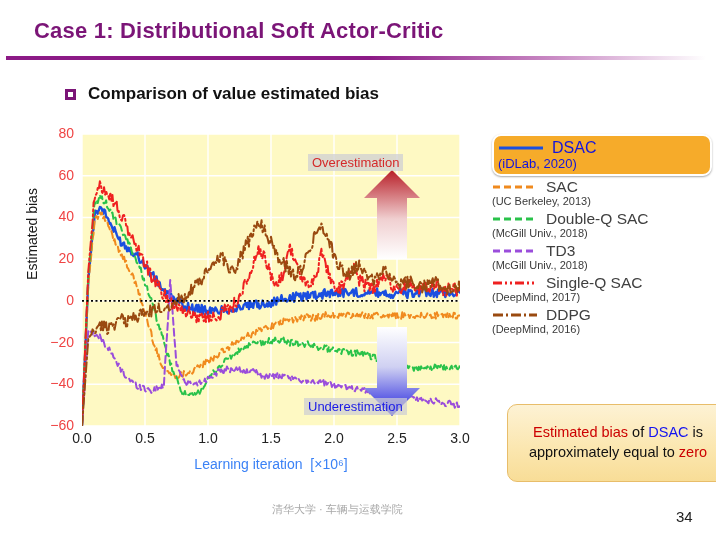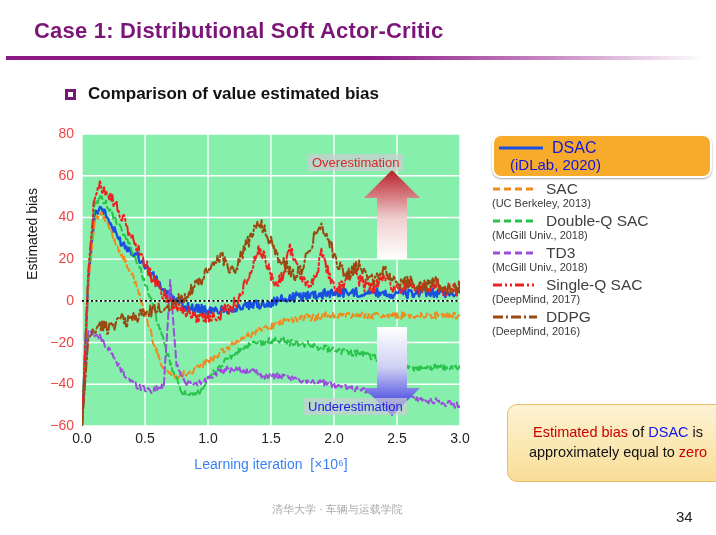--- a/index.html
+++ b/index.html
@@ -26,21 +26,21 @@
   .bullet-sq{
     width:11px;height:11px;border:3px solid #7b1577;background:#ffffff;
     box-sizing:border-box;
   }
   .bullet-text{font-size:17px;font-weight:bold;color:#111111;}
 
   
   .chart-wrap{position:absolute;left:0px;top:118px;width:470px;height:370px;}
   .plot{
     position:absolute;left:82px;top:16px;width:378px;height:292px;
-    background:#86efac;overflow:hidden;
+    background:#fef9c3;overflow:hidden;
   }
   .plot svg{position:absolute;left:0;top:0;}
   .ylabel{
     position:absolute;left:-38px;top:108px;width:140px;text-align:center;
     transform:rotate(-90deg);transform-origin:center;
     font-size:14px;color:#1a1a1a;
   }
   .xlabel{
     position:absolute;left:82px;top:338px;width:378px;text-align:center;
     font-size:14px;color:#3b82f6;
@@ -60,21 +60,21 @@
   .leg-item{position:relative;padding:0 0 2px 0;}
   .leg-top{display:flex;align-items:center;gap:8px;height:20px;}
   .leg-line{width:46px;height:14px;flex:0 0 46px;}
   .leg-name{font-size:15.5px;color:#404040;white-space:nowrap;}
   .leg-sub{font-size:11px;color:#3a3a3a;margin-top:-2px;white-space:nowrap;}
   .leg-hi{
     background:#f6ab2a;border:2px solid #ffffff;border-radius:9px;
     box-shadow:0 1px 2px rgba(0,0,0,.35);padding:2px 6px 3px 4px;margin-bottom:1px;
   }
   .leg-hi .leg-name{color:#1414dc;font-size:16px;}
-  .leg-hi .leg-sub{color:#1414dc;font-size:15px;margin-left:12px;}
+  .leg-hi .leg-sub{color:#1414dc;font-size:13px;}
 
   
   .callout{
     position:absolute;left:487px;top:404px;width:222px;height:78px;
     box-sizing:border-box;border:1px solid #e8bd6a;border-radius:10px;
     background:linear-gradient(to bottom,#fdf0cf 0%,#fbe3a8 58%,#f7d versus 100%);
     background:linear-gradient(to bottom,#fdf2d4 0%,#fbe6ae 60%,#f8dd97 100%);
     display:flex;align-items:center;justify-content:center;text-align:center;
     font-size:14.5px;line-height:1.35;color:#111;padding:0 8px;margin-left:20px;
   }

